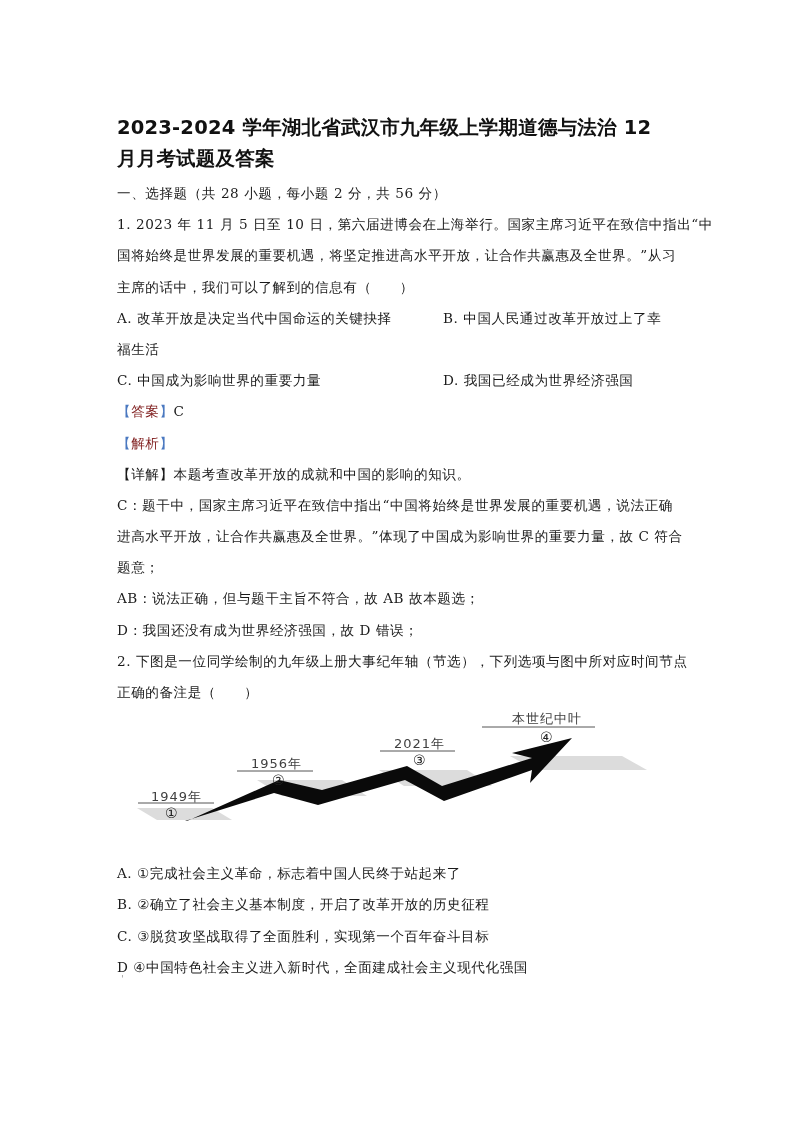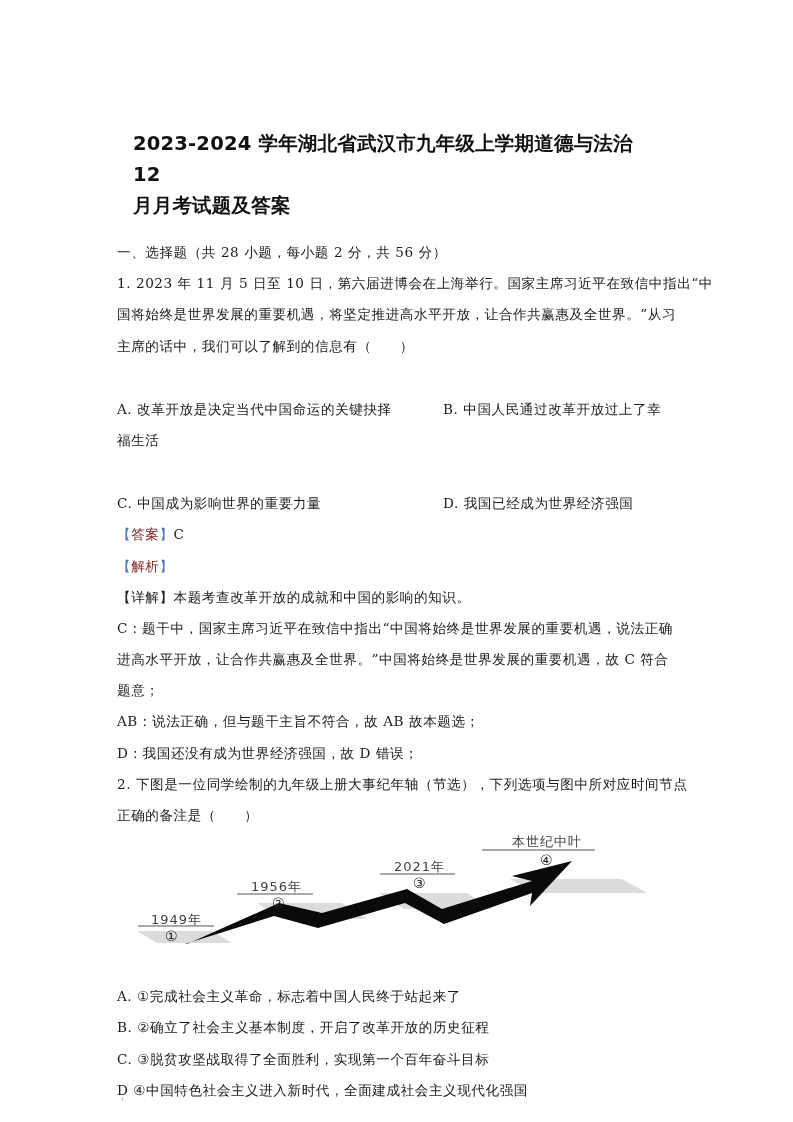--- a/index.html
+++ b/index.html
@@ -20,36 +20,35 @@
       left: 117px;
       top: 112px;
       width: 560px;
     }
     .title {
       font-family: "DejaVu Sans", "Liberation Sans", sans-serif;
       font-weight: bold;
       font-size: 19.5px;
       line-height: 31px;
       letter-spacing: 0.2px;
-      margin: 16px;
+      margin: 0;
       color: #111;
     }
     .line {
       font-size: 13.6px;
       line-height: 31.2px;
       height: 31.2px;
       white-space: nowrap;
       letter-spacing: 0.55px;
     }
     .opt-row {
       display: flex;
       font-size: 13.6px;
       line-height: 31.2px;
       letter-spacing: 0.55px;
-      margin-top: 32px;
     }
     .opt-row .col-left { width: 326px; white-space: nowrap; }
     .opt-row .col-right { white-space: nowrap; }
     .blue-tag { color: #4a78c0; }
     .blue-tag .txt { color: #7f1d1d; }
     .section-head { margin-top: 4px; }
     .diagram {
       position: relative;
       width: 560px;
       height: 150px;
@@ -105,21 +104,21 @@
 
     <div class="line">
       <span class="blue-tag"><span>【</span><span class="txt">答案</span><span>】</span></span><span>C</span>
     </div>
     <div class="line">
       <span class="blue-tag"><span>【</span><span class="txt">解析</span><span>】</span></span>
     </div>
 
     <div class="line">【详解】本题考查改革开放的成就和中国的影响的知识。</div>
     <div class="line">C：题干中，国家主席习近平在致信中指出“中国将始终是世界发展的重要机遇，说法正确</div>
-    <div class="line">进高水平开放，让合作共赢惠及全世界。”中国将始终是世界发展的重要机遇，故 C 符合</div>
+    <div class="line">进高水平开放，让合作共赢惠及全世界。”体现了中国成为影响世界的重要力量，故 C 符合</div>
     <div class="line">题意；</div>
     <div class="line">AB：说法正确，但与题干主旨不符合，故 AB 故本题选；</div>
     <div class="line">D：我国还没有成为世界经济强国，故 D 错误；</div>
   </div>
 
   <div>
     <div class="line">2.  下图是一位同学绘制的九年级上册大事纪年轴（节选），下列选项与图中所对应时间节点</div>
     <div class="line">正确的备注是（　　）</div>
 
     <div class="diagram">

